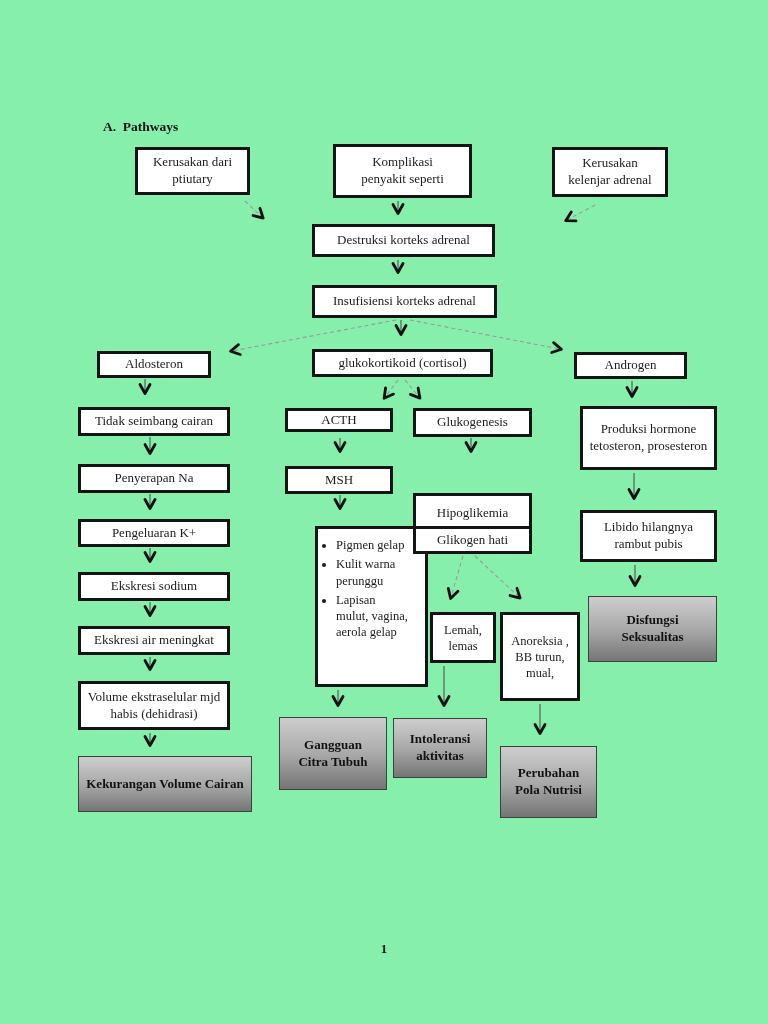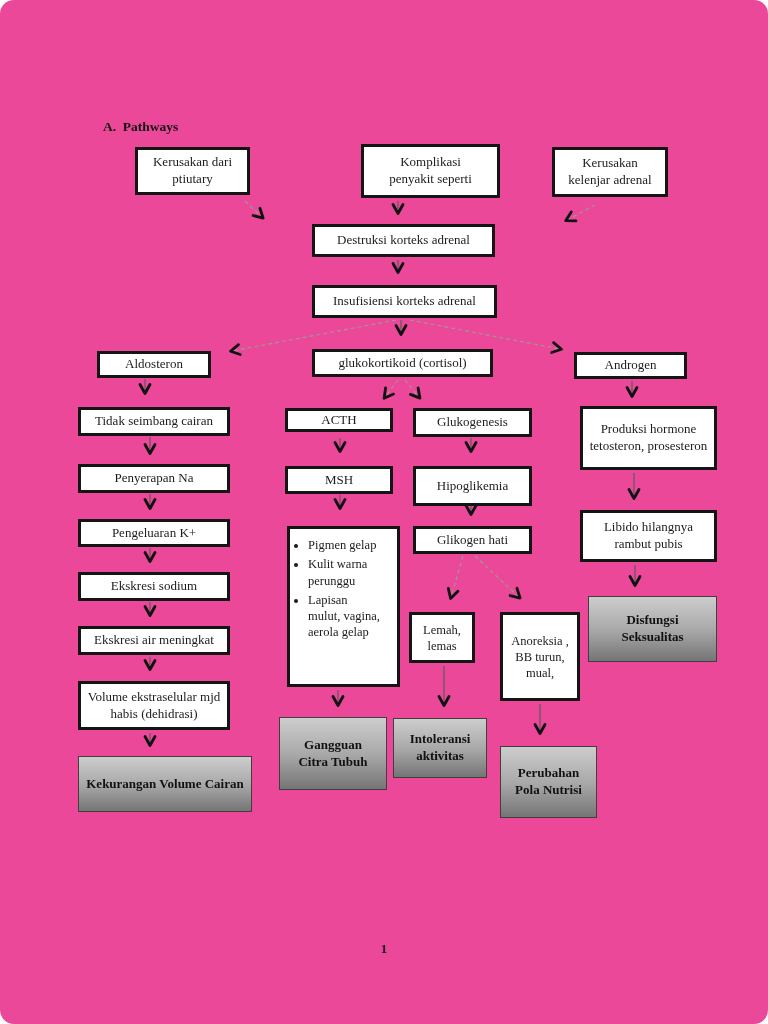--- a/index.html
+++ b/index.html
@@ -1,36 +1,36 @@
 <!DOCTYPE html>
 <html><head>
 <meta charset="utf-8">
 <style>
   html,body{margin:0;padding:0;background:#ffffff;}
   .page{
-    position:relative;width:768px;height:1024px;background:#ec4899;
-    font-family:"Liberation Serif","DejaVu Serif",serif;color:#1b1b1b;overflow:hidden;border-radius:14px;
+    position:relative;width:768px;height:1024px;background:#86efac;
+    font-family:"Liberation Serif","DejaVu Serif",serif;color:#1b1b1b;overflow:hidden;
   }
   .title{
     position:absolute;left:103px;top:119px;font-size:13.5px;font-weight:bold;
     white-space:pre;color:#111;
   }
   .node{
     position:absolute;box-sizing:border-box;background:#fff;
     border:3px solid #141414;
     display:flex;align-items:center;justify-content:center;
     text-align:center;font-size:13px;line-height:1.28;padding:4px 6px;
   }
-  .node.thin-pad{padding:2px 16px;margin-left:28px;}
+  .node.thin-pad{padding:2px 16px;}
   .outcome{
     background:linear-gradient(180deg,#cdcdcd 0%,#a8a8a8 52%,#757575 100%);
     border:1.5px solid #3f3f3f;font-weight:bold;color:#111;
   }
   .outcome.narrow{padding:4px 10px;}
-  .node.list{align-items:flex-start;justify-content:flex-start;text-align:left;padding:8px 4px 6px 2px;}
+  .node.list{align-items:flex-start;justify-content:flex-start;text-align:left;padding:8px 4px 6px 2px;margin-left:28px;}
   .node.list ul{margin:0;padding-left:16px;font-size:12.5px;line-height:1.3;}
   .node.list li{margin:0 0 3px 0;max-width:72px;}
   .small-text{font-size:12.5px;}
   .arrows{position:absolute;left:0;top:0;pointer-events:none;}
   .stem{stroke:#5c5c5c;stroke-width:1.2;fill:none;}
   .dash{stroke:#9a9a9a;stroke-width:1.1;fill:none;stroke-dasharray:4 3;}
   .page-number{
     position:absolute;left:0;top:941px;width:768px;text-align:center;
     font-size:13px;font-weight:bold;color:#111;
   }
@@ -111,23 +111,23 @@
   <div class="node list" style="left:287px;top:526px;width:113px;height:161px">
     <ul>
       <li>Pigmen gelap</li>
       <li>Kulit warna perunggu</li>
       <li>Lapisan mulut, vagina, aerola gelap</li>
     </ul>
   </div>
   <div class="node outcome narrow" style="left:279px;top:717px;width:108px;height:73px">Gangguan Citra Tubuh</div>
 
   <div class="node" style="left:413px;top:408px;width:119px;height:29px">Glukogenesis</div>
-  <div class="node" style="left:413px;top:466px;width:119px;height:40px">Hipoglikemia</div>
+  <div class="node" style="left:413px;top:493px;width:119px;height:40px">Hipoglikemia</div>
   <div class="node" style="left:413px;top:526px;width:119px;height:28px">Glikogen hati</div>
-  <div class="node small-text" style="left:409px;top:612px;width:66px;height:51px">Lemah, lemas</div>
+  <div class="node small-text" style="left:430px;top:612px;width:66px;height:51px">Lemah, lemas</div>
   <div class="node small-text" style="left:500px;top:612px;width:80px;height:89px">Anoreksia , BB turun, mual,</div>
   <div class="node outcome narrow" style="left:393px;top:718px;width:94px;height:60px">Intoleransi aktivitas</div>
   <div class="node outcome narrow" style="left:500px;top:746px;width:97px;height:72px">Perubahan Pola Nutrisi</div>
 
   <div class="node" style="left:580px;top:406px;width:137px;height:64px">Produksi hormone tetosteron, prosesteron</div>
   <div class="node" style="left:580px;top:510px;width:137px;height:52px">Libido hilangnya rambut pubis</div>
   <div class="node outcome" style="left:588px;top:596px;width:129px;height:66px">Disfungsi Seksualitas</div>
 
   <div class="page-number">1</div>
 </div>

